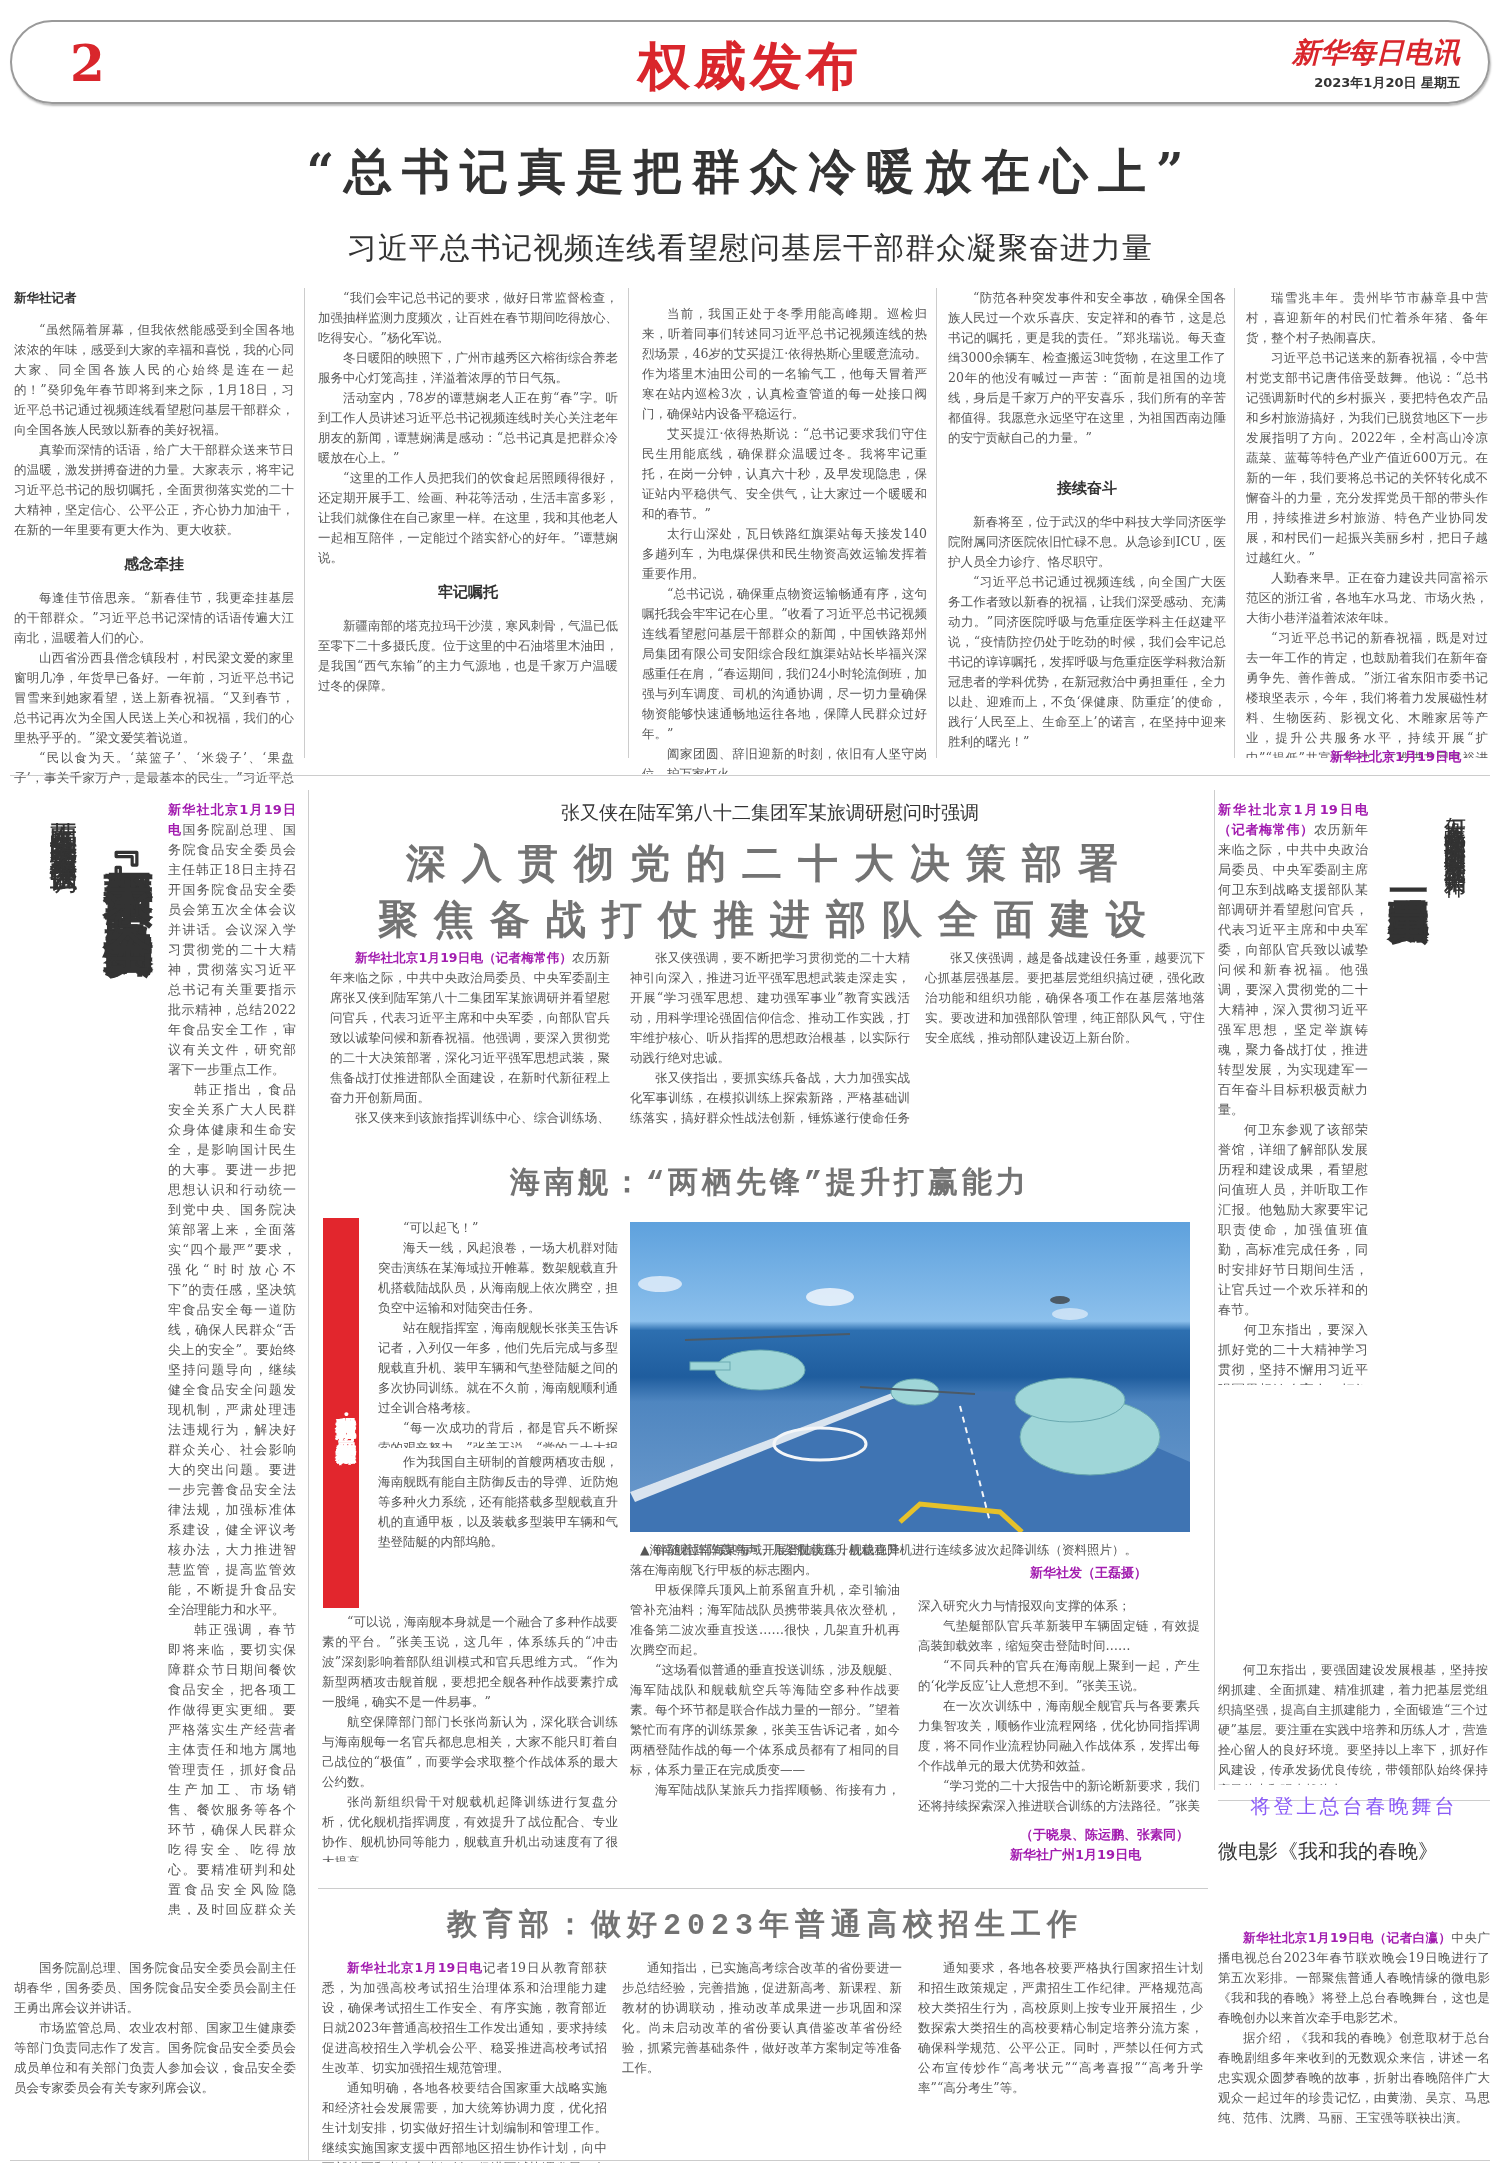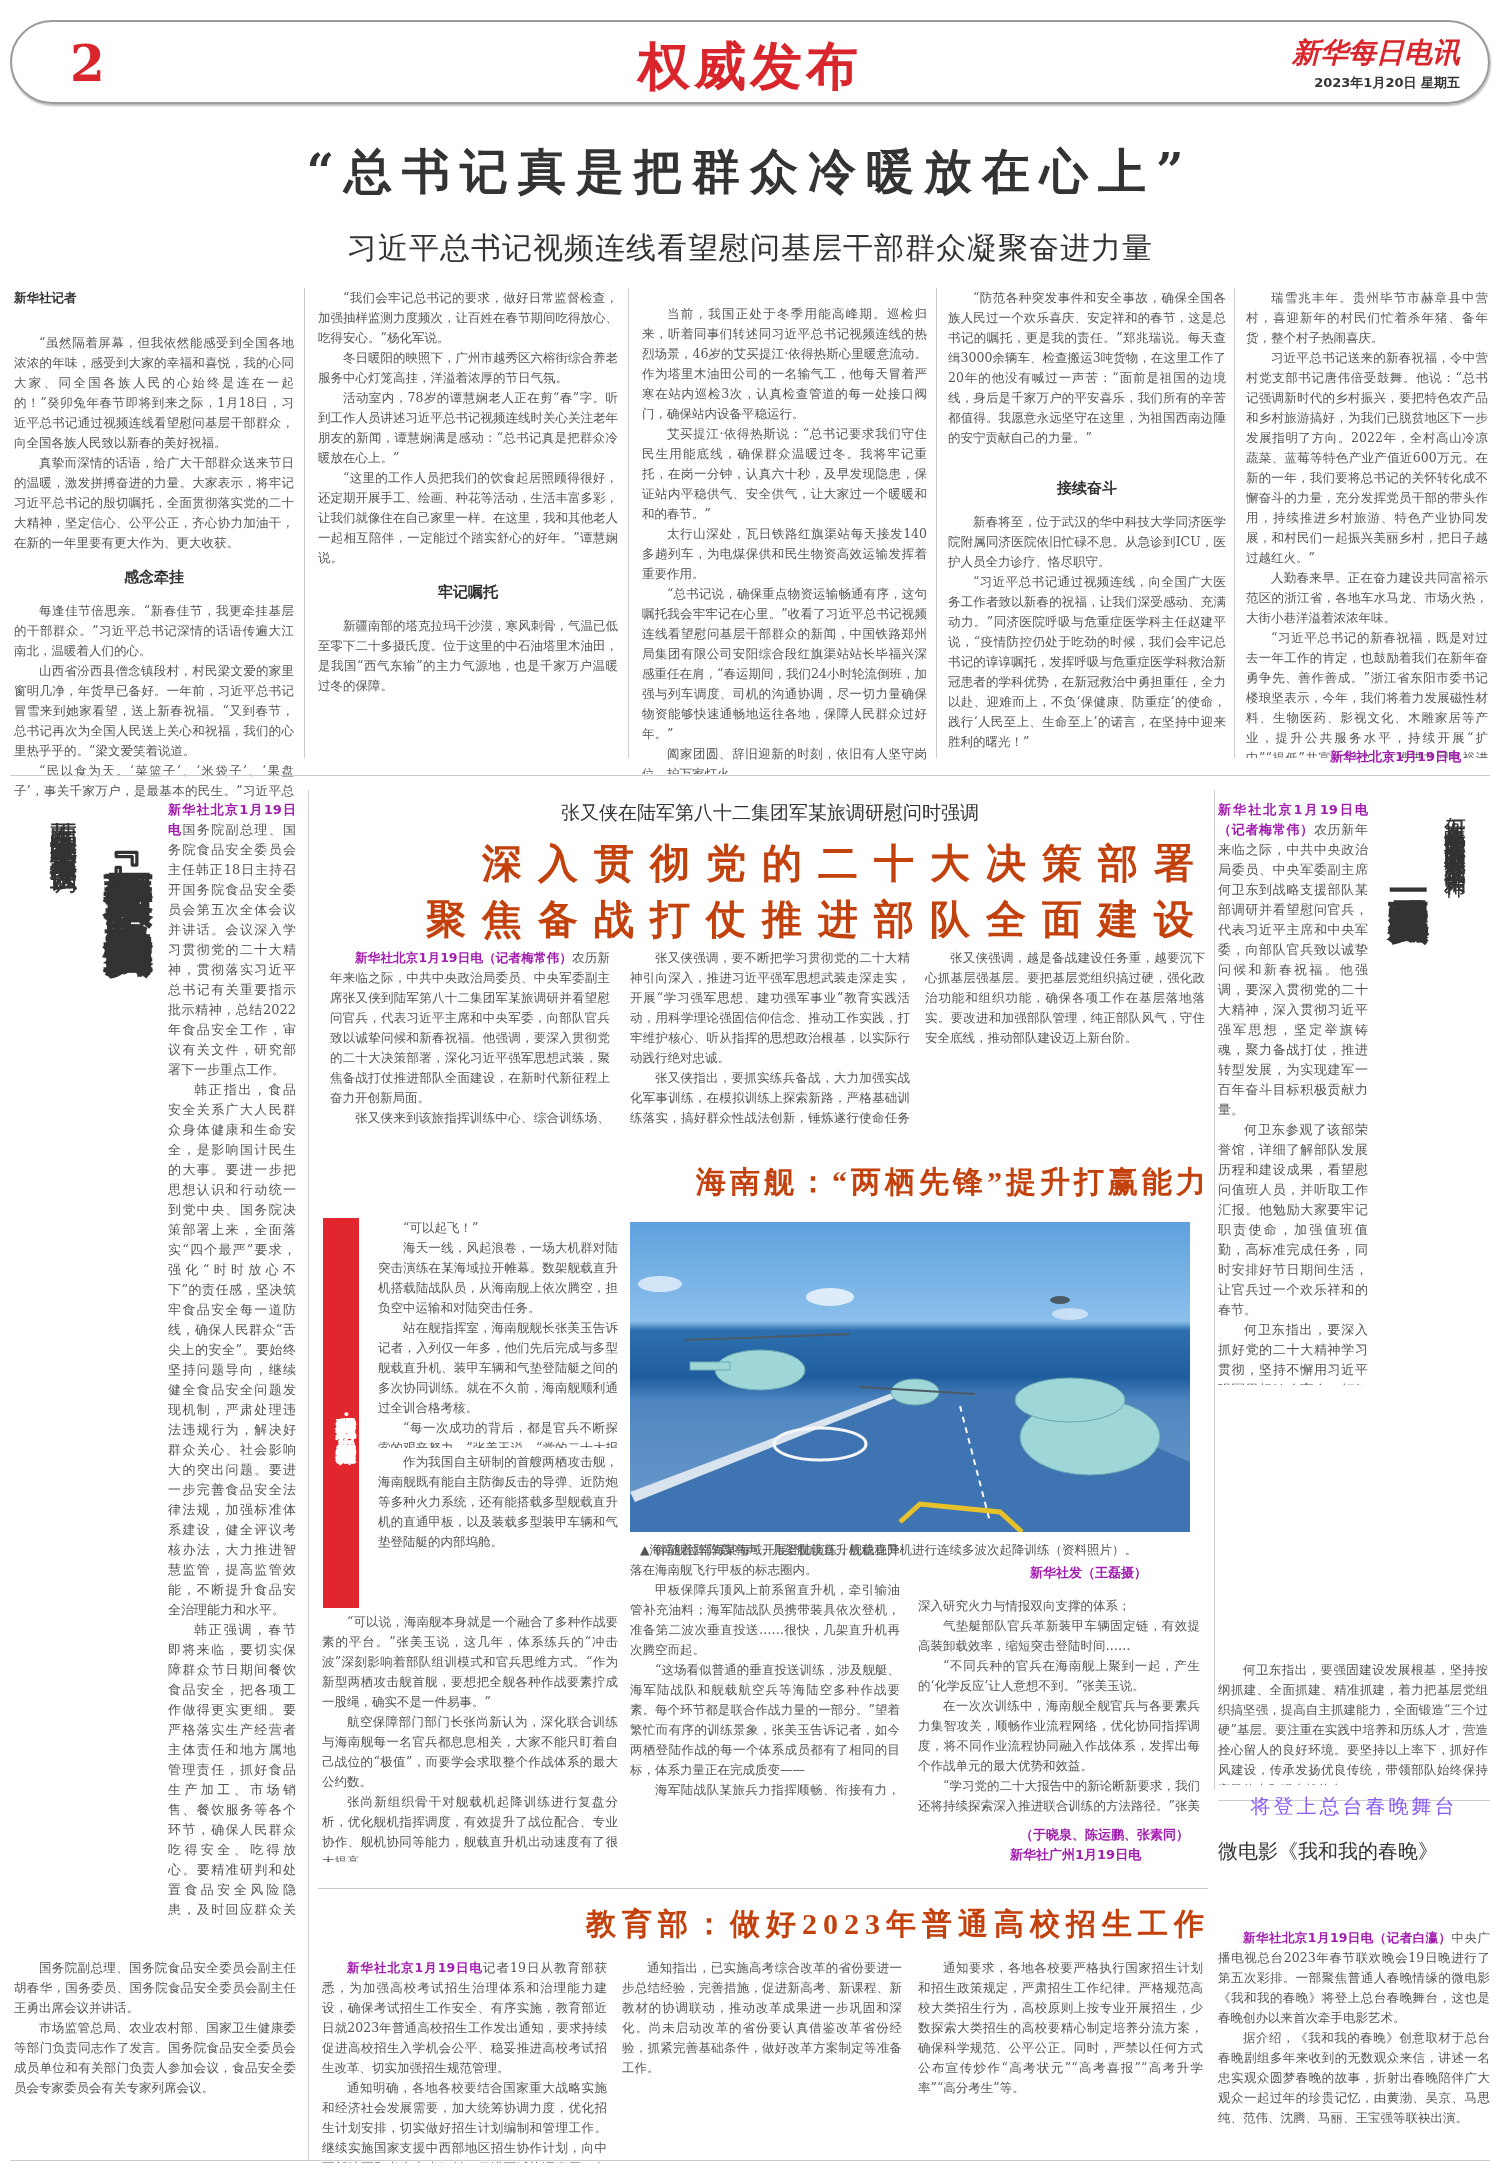--- a/index.html
+++ b/index.html
@@ -27,41 +27,41 @@
 
   .rule-h { background: #ccc; height: 1px; }
   .rule-v { background: #ccc; width: 1px; }
 
   
   .vtext { writing-mode: vertical-rl; text-orientation: upright; }
   .v-kicker { font-size: 28px; color: #333; letter-spacing: 2px; }
   .v-main { font-size: 50px; font-weight: bold; color: #333; font-family: "DejaVu Serif", serif; letter-spacing: 0px; }
 
   .center-kicker { text-align: center; font-size: 19px; color: #333; }
-  .center-main { text-align: right; font-size: 40px; font-weight: bold; color: #c2410c; font-family: Liberation Serif, serif; letter-spacing: 16px; }
+  .center-main { text-align: center; font-size: 40px; font-weight: bold; color: #737373; font-family: Liberation Mono, monospace; letter-spacing: 16px; }
 
   .red-banner { background: #e2262d; color: #fff; font-weight: bold; font-size: 21px; font-family: "DejaVu Serif", serif; text-align: center; padding: 6px 0; line-height: 26px; }
 
   .photo { overflow: hidden; background: linear-gradient(to bottom, #5ea1dd 0%, #8cc0ec 32%, #2d6fb0 35%, #1f5d9e 50%, #4f86c0 58%, #6f9ccd 100%); }
   .caption { font-size: 12.5px; color: #555; line-height: 20px; font-family: "DejaVu Serif", serif; }
 </style>
 </head>
 <body>
 
 <div class="abs masthead"></div>
 <div class="abs page-num">2</div>
 <div class="abs section-title">权威发布</div>
 <div class="abs brand">新华每日电讯</div>
 <div class="abs brand-date sans">2023年1月20日 星期五</div>
 
 <div class="abs lead-title">“总书记真是把群众冷暖放在心上”</div>
 <div class="abs lead-sub">习近平总书记视频连线看望慰问基层干部群众凝聚奋进力量</div>
 
 <div class="abs col" style="left:14px; top:288px; width:280px;">
-  <div class="byline" style="margin-bottom:25px;">新华社记者</div>
+  <div class="byline" style="margin-bottom:12px;">新华社记者</div>
   <p>“虽然隔着屏幕，但我依然能感受到全国各地浓浓的年味，感受到大家的幸福和喜悦，我的心同大家、同全国各族人民的心始终是连在一起的！”癸卯兔年春节即将到来之际，1月18日，习近平总书记通过视频连线看望慰问基层干部群众，向全国各族人民致以新春的美好祝福。</p>
   <p>真挚而深情的话语，给广大干部群众送来节日的温暖，激发拼搏奋进的力量。大家表示，将牢记习近平总书记的殷切嘱托，全面贯彻落实党的二十大精神，坚定信心、公平公正，齐心协力加油干，在新的一年里要有更大作为、更大收获。</p>
   <div class="subhead">感念牵挂</div>
   <p>每逢佳节倍思亲。“新春佳节，我更牵挂基层的干部群众。”习近平总书记深情的话语传遍大江南北，温暖着人们的心。</p>
   <p>山西省汾西县僧念镇段村，村民梁文爱的家里窗明几净，年货早已备好。一年前，习近平总书记冒雪来到她家看望，送上新春祝福。“又到春节，总书记再次为全国人民送上关心和祝福，我们的心里热乎乎的。”梁文爱笑着说道。</p>
   <p style="max-height:40px; overflow:hidden;">“民以食为天。‘菜篮子’、‘米袋子’、‘果盘子’，事关千家万户，是最基本的民生。”习近平总书记的一席话，让吉林省松原市市场监督管理局食品流通监督管理科科长杨化军倍感责任重大。作为一名食品安全监管人员，他和同事每天穿梭于农产品批发市场、超市、便利店等，仔细查看各类食用农产品的采购信息，排查食品安全风险隐患。</p>
 </div>
 <div class="abs rule-v" style="left:304px; top:288px; height:470px;"></div>
 
 <div class="abs col" style="left:318px; top:288px; width:300px; height:470px; overflow:hidden;">

